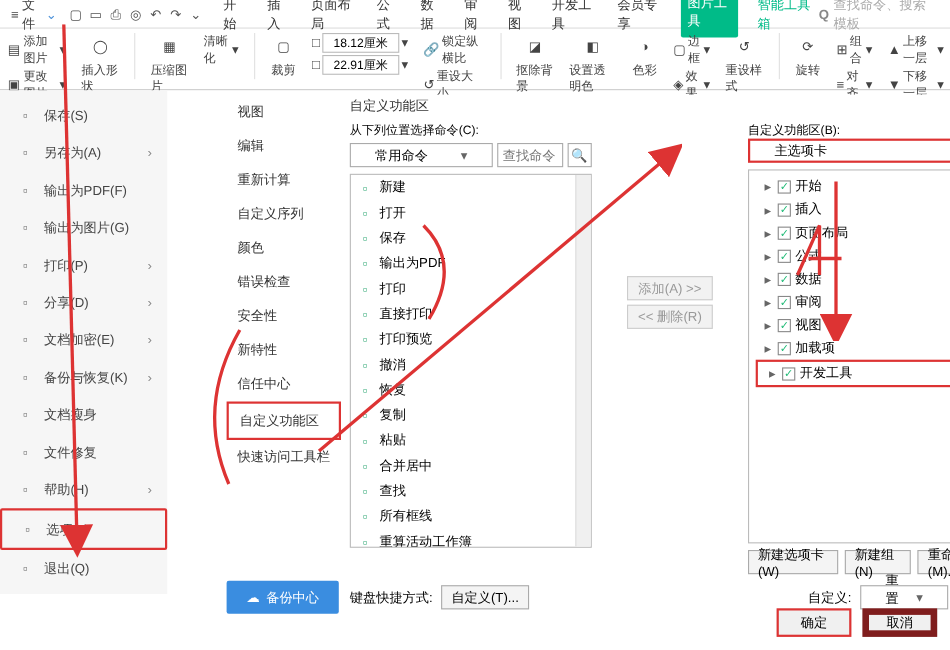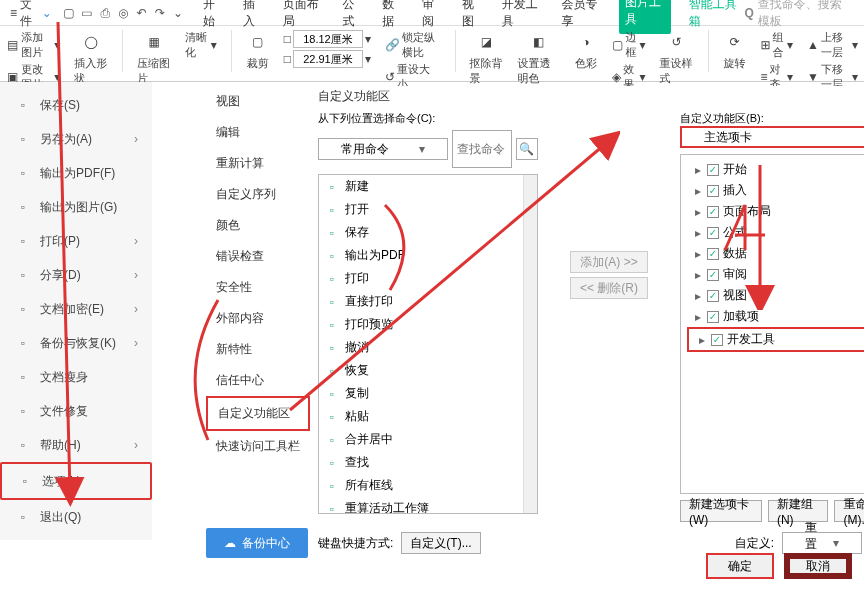--- a/index.html
+++ b/index.html
@@ -33,21 +33,21 @@
     .opt-cat.active { border: 2px solid #d33; }
 
     .customize-panel { position: absolute; left: 318px; top: 86px; right: 2px; background: #fff; }
     .panel-title { font-size: 12px; color: #333; padding: 2px 0 6px 0; border-bottom: 0; }
     .row-top { display: flex; gap: 32px; align-items: flex-start; }
     .col { flex: 1; }
     .select-row { display: flex; gap: 4px; align-items: center; margin: 4px 0 6px 0; }
     .sel { height: 22px; border: 1px solid #aaa; background: #fff; padding: 0 22px; display: flex; align-items: center; justify-content: space-between; gap: 6px; }
     .sel.wide { width: 130px; }
     .sel .caret { color: #666; }
-    .sm-input { width: 60px; height: 38px; border: 1px solid #aaa; padding: 0 4px; color: #999; }
+    .sm-input { width: 60px; height: 22px; border: 1px solid #aaa; padding: 0 4px; color: #999; }
     .sm-btn { width: 22px; height: 22px; border: 1px solid #aaa; display: flex; align-items: center; justify-content: center; }
 
     .cmd-list { border: 1px solid #bbb; height: 340px; overflow: hidden; position: relative; }
     .cmd-item { display: flex; align-items: center; gap: 6px; padding: 3px 6px; }
     .cmd-icon { width: 14px; height: 14px; display: inline-flex; align-items: center; justify-content: center; color: #3a7; }
     .cmd-item .sub-caret { margin-left: auto; color: #888; }
 
     .mid-btns { display: flex; flex-direction: column; gap: 4px; margin-top: 140px; }
     .mid-btn { width: 78px; height: 22px; border: 1px solid #ccc; background: #f2f2f2; color: #999; display: flex; align-items: center; justify-content: center; }
 
@@ -288,21 +288,20 @@
   </div>
 
 <div class="options-sidebar" id="opt-side">
     <div class="opt-cat">视图</div>
     <div class="opt-cat">编辑</div>
     <div class="opt-cat">重新计算</div>
     <div class="opt-cat">自定义序列</div>
     <div class="opt-cat">颜色</div>
     <div class="opt-cat">错误检查</div>
     <div class="opt-cat">安全性</div>
-    <div class="opt-cat">外部内容</div>
     <div class="opt-cat">新特性</div>
     <div class="opt-cat">信任中心</div>
     <div class="opt-cat active">自定义功能区</div>
     <div class="opt-cat">快速访问工具栏</div>
   </div>
 
 <div class="customize-panel">
   <div class="panel-title">自定义功能区</div>
   <div class="row-top">
     <div class="col" style="flex:0 0 218px;">

